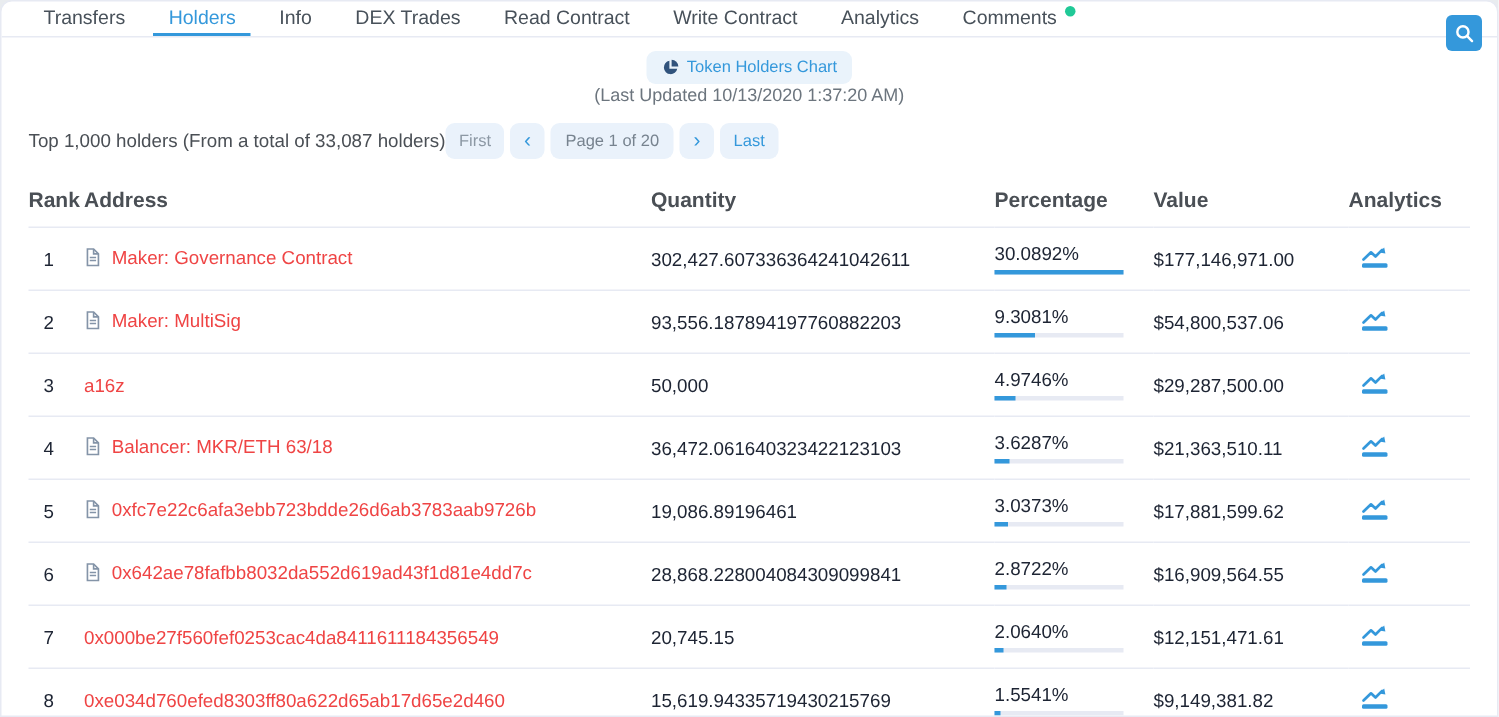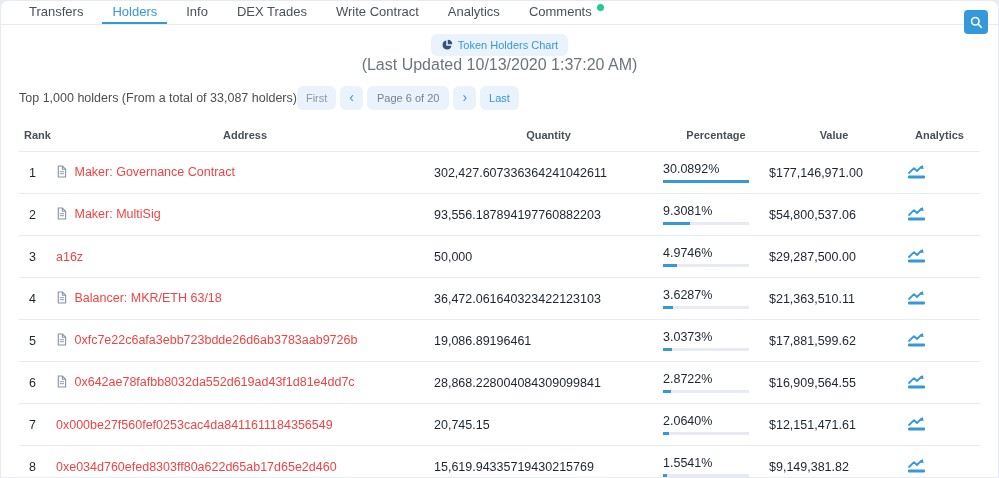--- a/index.html
+++ b/index.html
@@ -52,21 +52,21 @@
     margin-top:9px;
     display:flex; justify-content:space-between; align-items:center;flex-direction:column;
   }
   .chart-btn {
     display:inline-flex; align-items:center; gap:5px;
     background:#eaf3fb; color:#3498db;
     border:none; border-radius:6px;
     font-size:11px; font-family:inherit;
     padding:5px 10px; cursor:pointer;
   }
-  .last-updated { font-size:16px; color:#6c757e; }
+  .last-updated { font-size:12px; color:#6c757e; }
   .row-summary {
     margin-top:12px;
     display:flex; align-items:center;
     min-height:24px;
   }
   .summary-text { font-size:12.5px; color:#4a4f55; }
   .pagination { display:flex; gap:4px; align-items:center; }
   .page-btn {
     background:#eaf2fb; border:none; border-radius:6px;
     height:24px; padding:0 9px;
@@ -77,21 +77,21 @@
   .page-btn.disabled { color:#8c98a4; cursor:default; }
   .page-indicator {
     background:#eaf2fb; border-radius:6px; height:24px;
     padding:0 10px; font-size:11px; color:#77838f;
     display:flex; align-items:center;
   }
   .chev { font-size:14px; line-height:1; padding-bottom:2px; }
   
   table { width:100%; border-collapse:collapse; margin-top:15px; }
   th {
-    text-align:center; font-size:11px; font-weight:700; color:#4a4f55;
+    text-align:left; font-size:14px; font-weight:700; color:#4a4f55;
     padding:4px 0 10px 0;
     border-bottom:1px solid #e7eaf3;
   }
   td {
     font-size:12.5px; color:#1d2433;
     padding:10px 0;
     border-bottom:1px solid #e7eaf3;
     vertical-align:middle;
   }
   .c-rank th, td.c-rank { padding-left:10px; }
@@ -126,20 +126,24 @@
     <span class="tab-label">Info</span>
 
   </a>
 
 
   <a class="tab">
     <span class="tab-label">DEX Trades</span>
 
   </a>
 
+  <a class="tab">
+    <span class="tab-label">Read Contract</span>
+
+  </a>
 
   <a class="tab">
     <span class="tab-label">Write Contract</span>
 
   </a>
 
   <a class="tab">
     <span class="tab-label">Analytics</span>
 
   </a>
@@ -174,21 +178,21 @@
       <span class="last-updated">(Last Updated 10/13/2020 1:37:20 AM)</span>
     </div>
 
     <div class="row-summary">
       <span class="summary-text">Top 1,000 holders (From a total of 33,087 holders)</span>
       <div class="pagination">
         <button class="page-btn disabled">First</button>
         <button class="page-btn">
             <span class="chev">‹</span>
           </button>
-        <span class="page-indicator">Page 6 of 20</span>
+        <span class="page-indicator">Page 1 of 20</span>
         <button class="page-btn">
             <span class="chev">›</span>
           </button>
         <button class="page-btn">Last</button>
       </div>
     </div>
 
     <table>
       <colgroup>
         <col style="width:37px">

